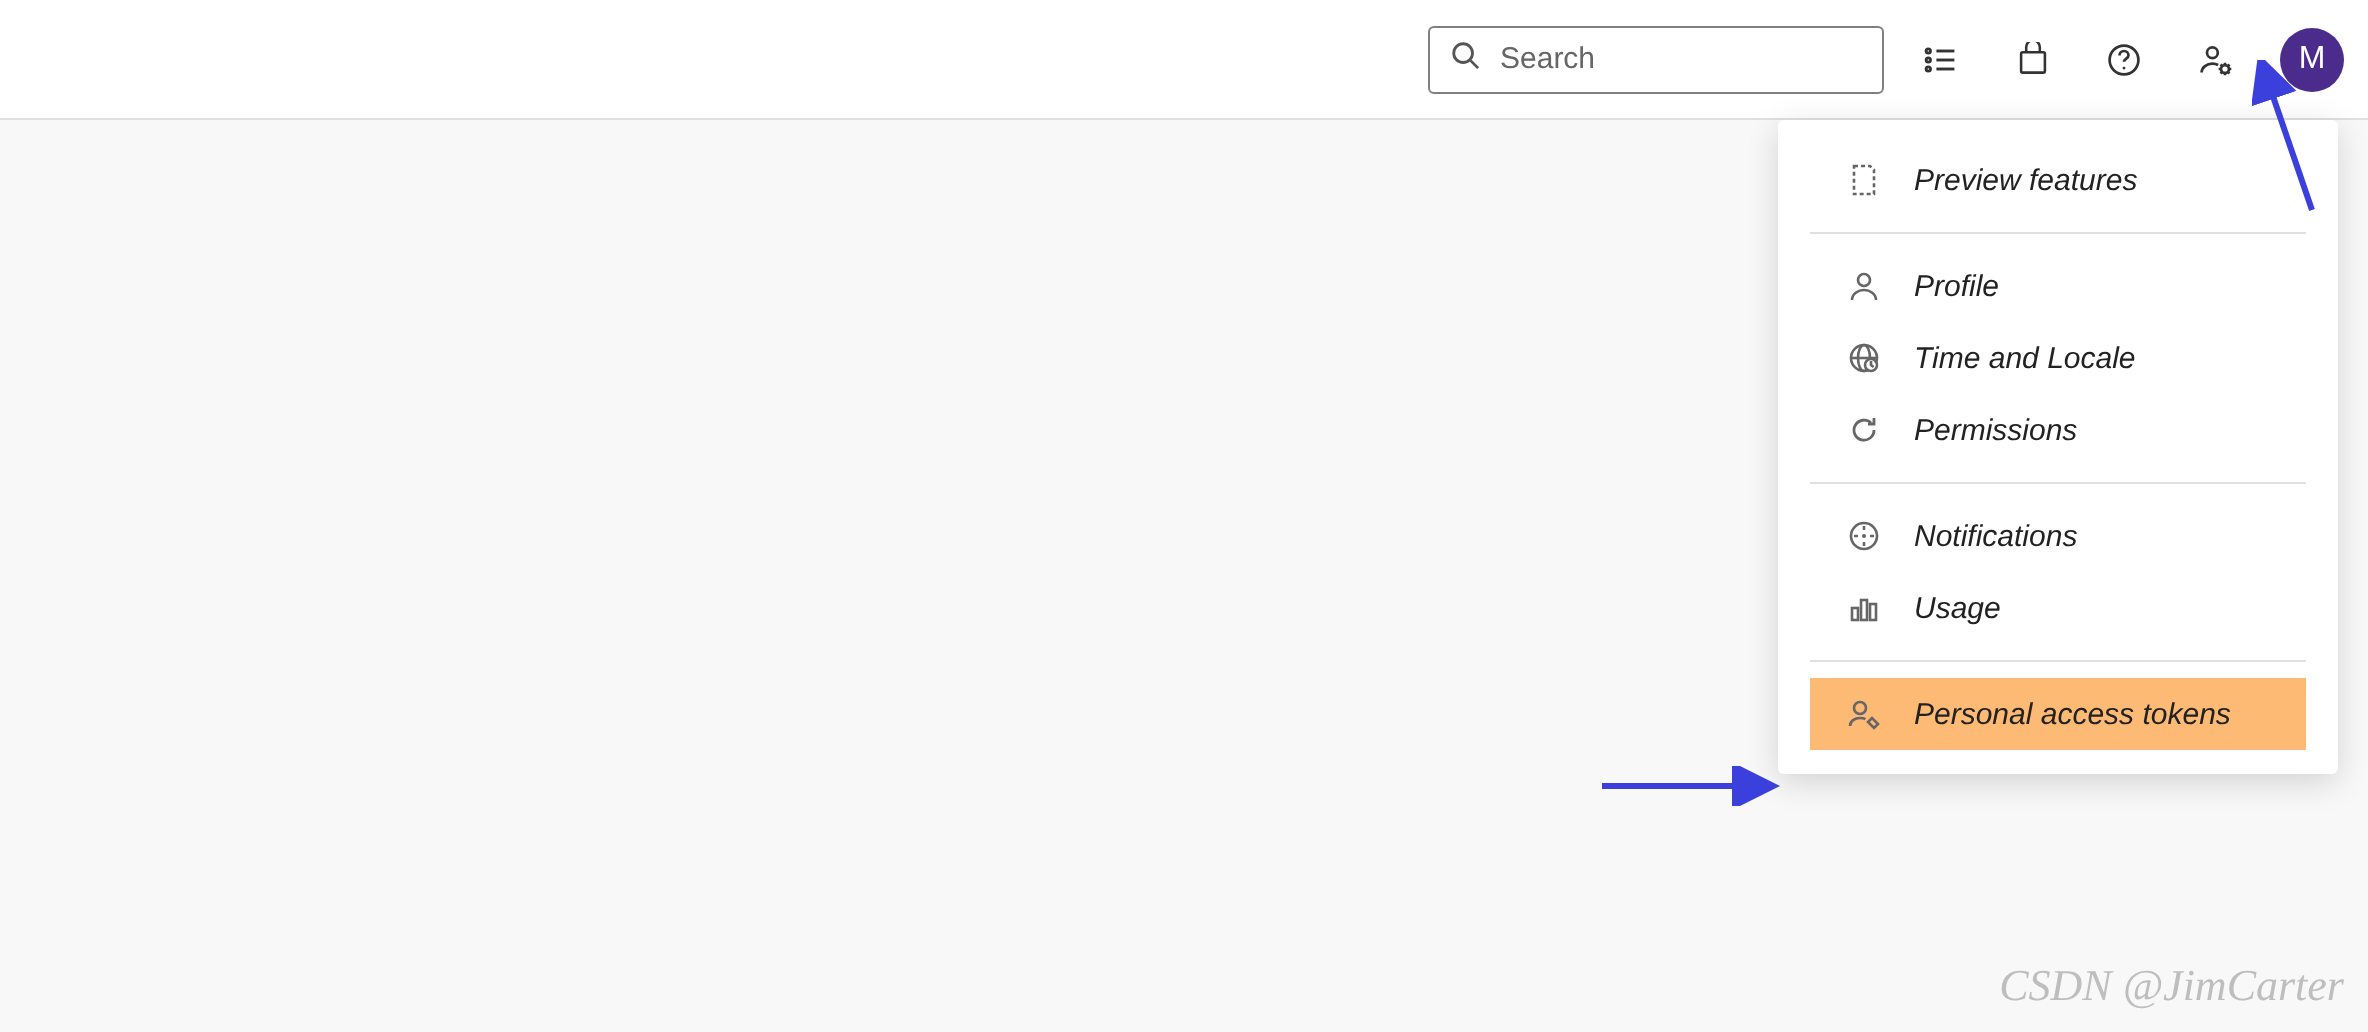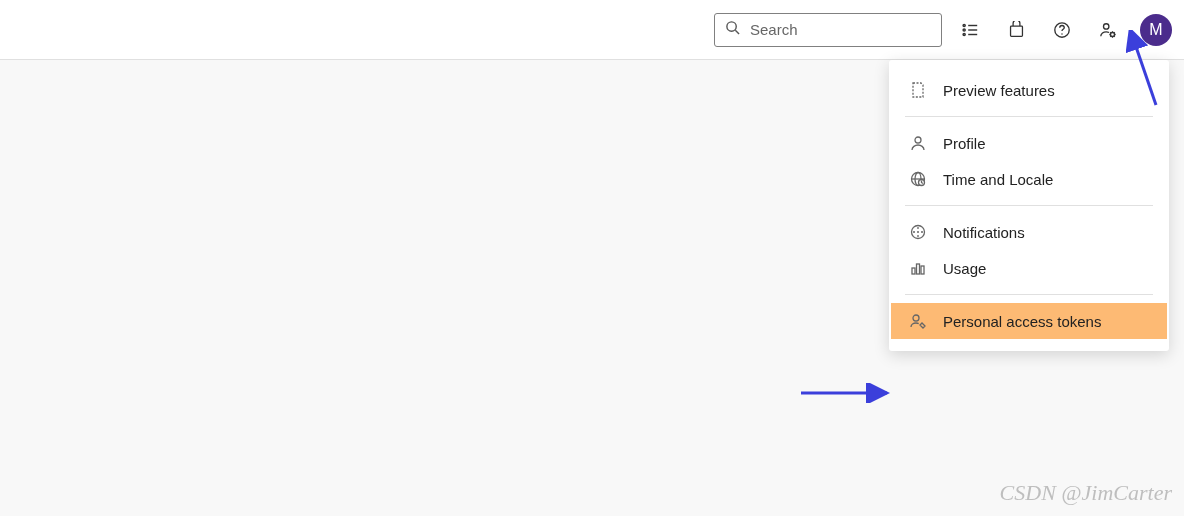--- a/index.html
+++ b/index.html
@@ -75,21 +75,22 @@
       top: 60px;
       right: 15px;
       width: 280px;
       background: #fff;
       box-shadow: 0 4px 16px rgba(0,0,0,0.15);
       border-radius: 3px;
       padding: 8px 0;
       z-index: 100;
     }
     .dropdown-section {
-      padding: 4px 2px;
+      padding: 4px 16px;
+      font-style: italic;
     }
     .dropdown-divider {
       height: 1px;
       background: #e0e0e0;
       margin: 4px 16px;
     }
     .dropdown-item {
       display: flex;
       align-items: center;
       padding: 9px 18px;
@@ -211,20 +212,29 @@
           <svg width="16" height="16" viewBox="0 0 16 16" fill="none" stroke="#666" stroke-width="1.3">
             <circle cx="8" cy="8" r="6.5"></circle>
             <ellipse cx="8" cy="8" rx="3" ry="6.5"></ellipse>
             <line x1="1.5" y1="8" x2="14.5" y2="8"></line>
             <circle cx="11.5" cy="11.5" r="3" fill="#fff"></circle>
             <path d="M11.5 9.5 v2 l1.3 1"></path>
           </svg>
         </span>
         <span>Time and Locale</span>
       </div>
+      <div class="dropdown-item">
+        <span class="item-icon">
+          <svg width="16" height="16" viewBox="0 0 16 16" fill="none" stroke="#666" stroke-width="1.4">
+            <path d="M13 8 a5 5 0 1 1 -1.5-3.5"></path>
+            <path d="M13 2 v3 h-3"></path>
+          </svg>
+        </span>
+        <span>Permissions</span>
+      </div>
     </div>
     <div class="dropdown-divider"></div>
     <div class="dropdown-section">
       <div class="dropdown-item">
         <span class="item-icon">
           <svg width="16" height="16" viewBox="0 0 16 16" fill="none" stroke="#666" stroke-width="1.3">
             <circle cx="8" cy="8" r="6.5"></circle>
             <circle cx="8" cy="8" r="1" fill="#666" stroke="none"></circle>
             <path d="M8 3 v2 M8 11 v2 M3 8 h2 M11 8 h2"></path>
           </svg>

